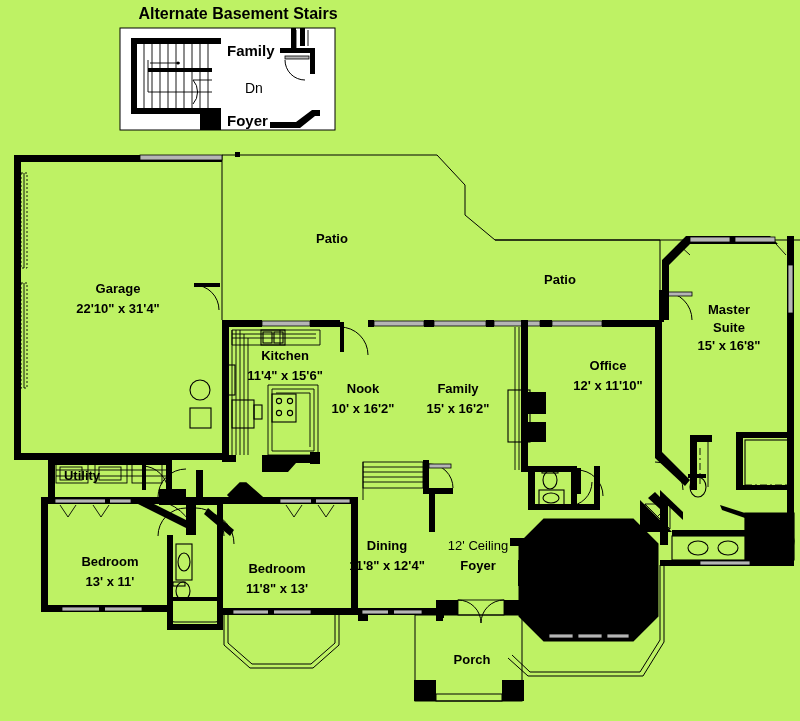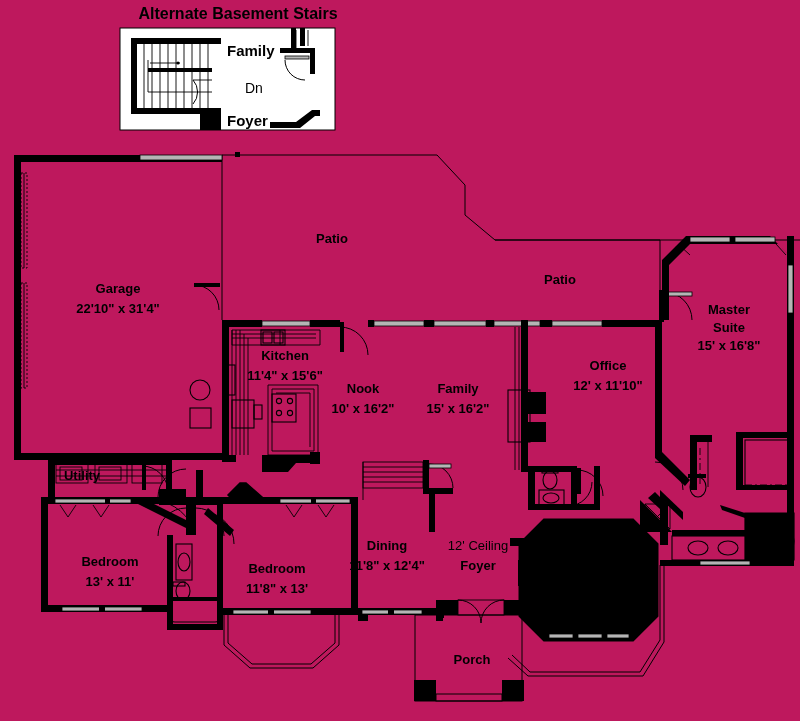--- a/index.html
+++ b/index.html
@@ -10,21 +10,21 @@
   body {
     width: 800px;
     height: 721px;
     font-family: "Liberation Sans", sans-serif;
     overflow: hidden;
   }
   #plan-root {
     position: relative;
     width: 800px;
     height: 721px;
-    background: #be185d;
+    background: #bef264;
   }
   svg.plan {
     display: block;
     width: 800px;
     height: 721px;
   }
   .wall      { fill: #000000; }
   .thinline  { fill: none; stroke: #000000; stroke-width: 1; }
   .hairline  { fill: none; stroke: #000000; stroke-width: 0.9; }
   .fixture   { fill: none; stroke: #000000; stroke-width: 1.1; }

